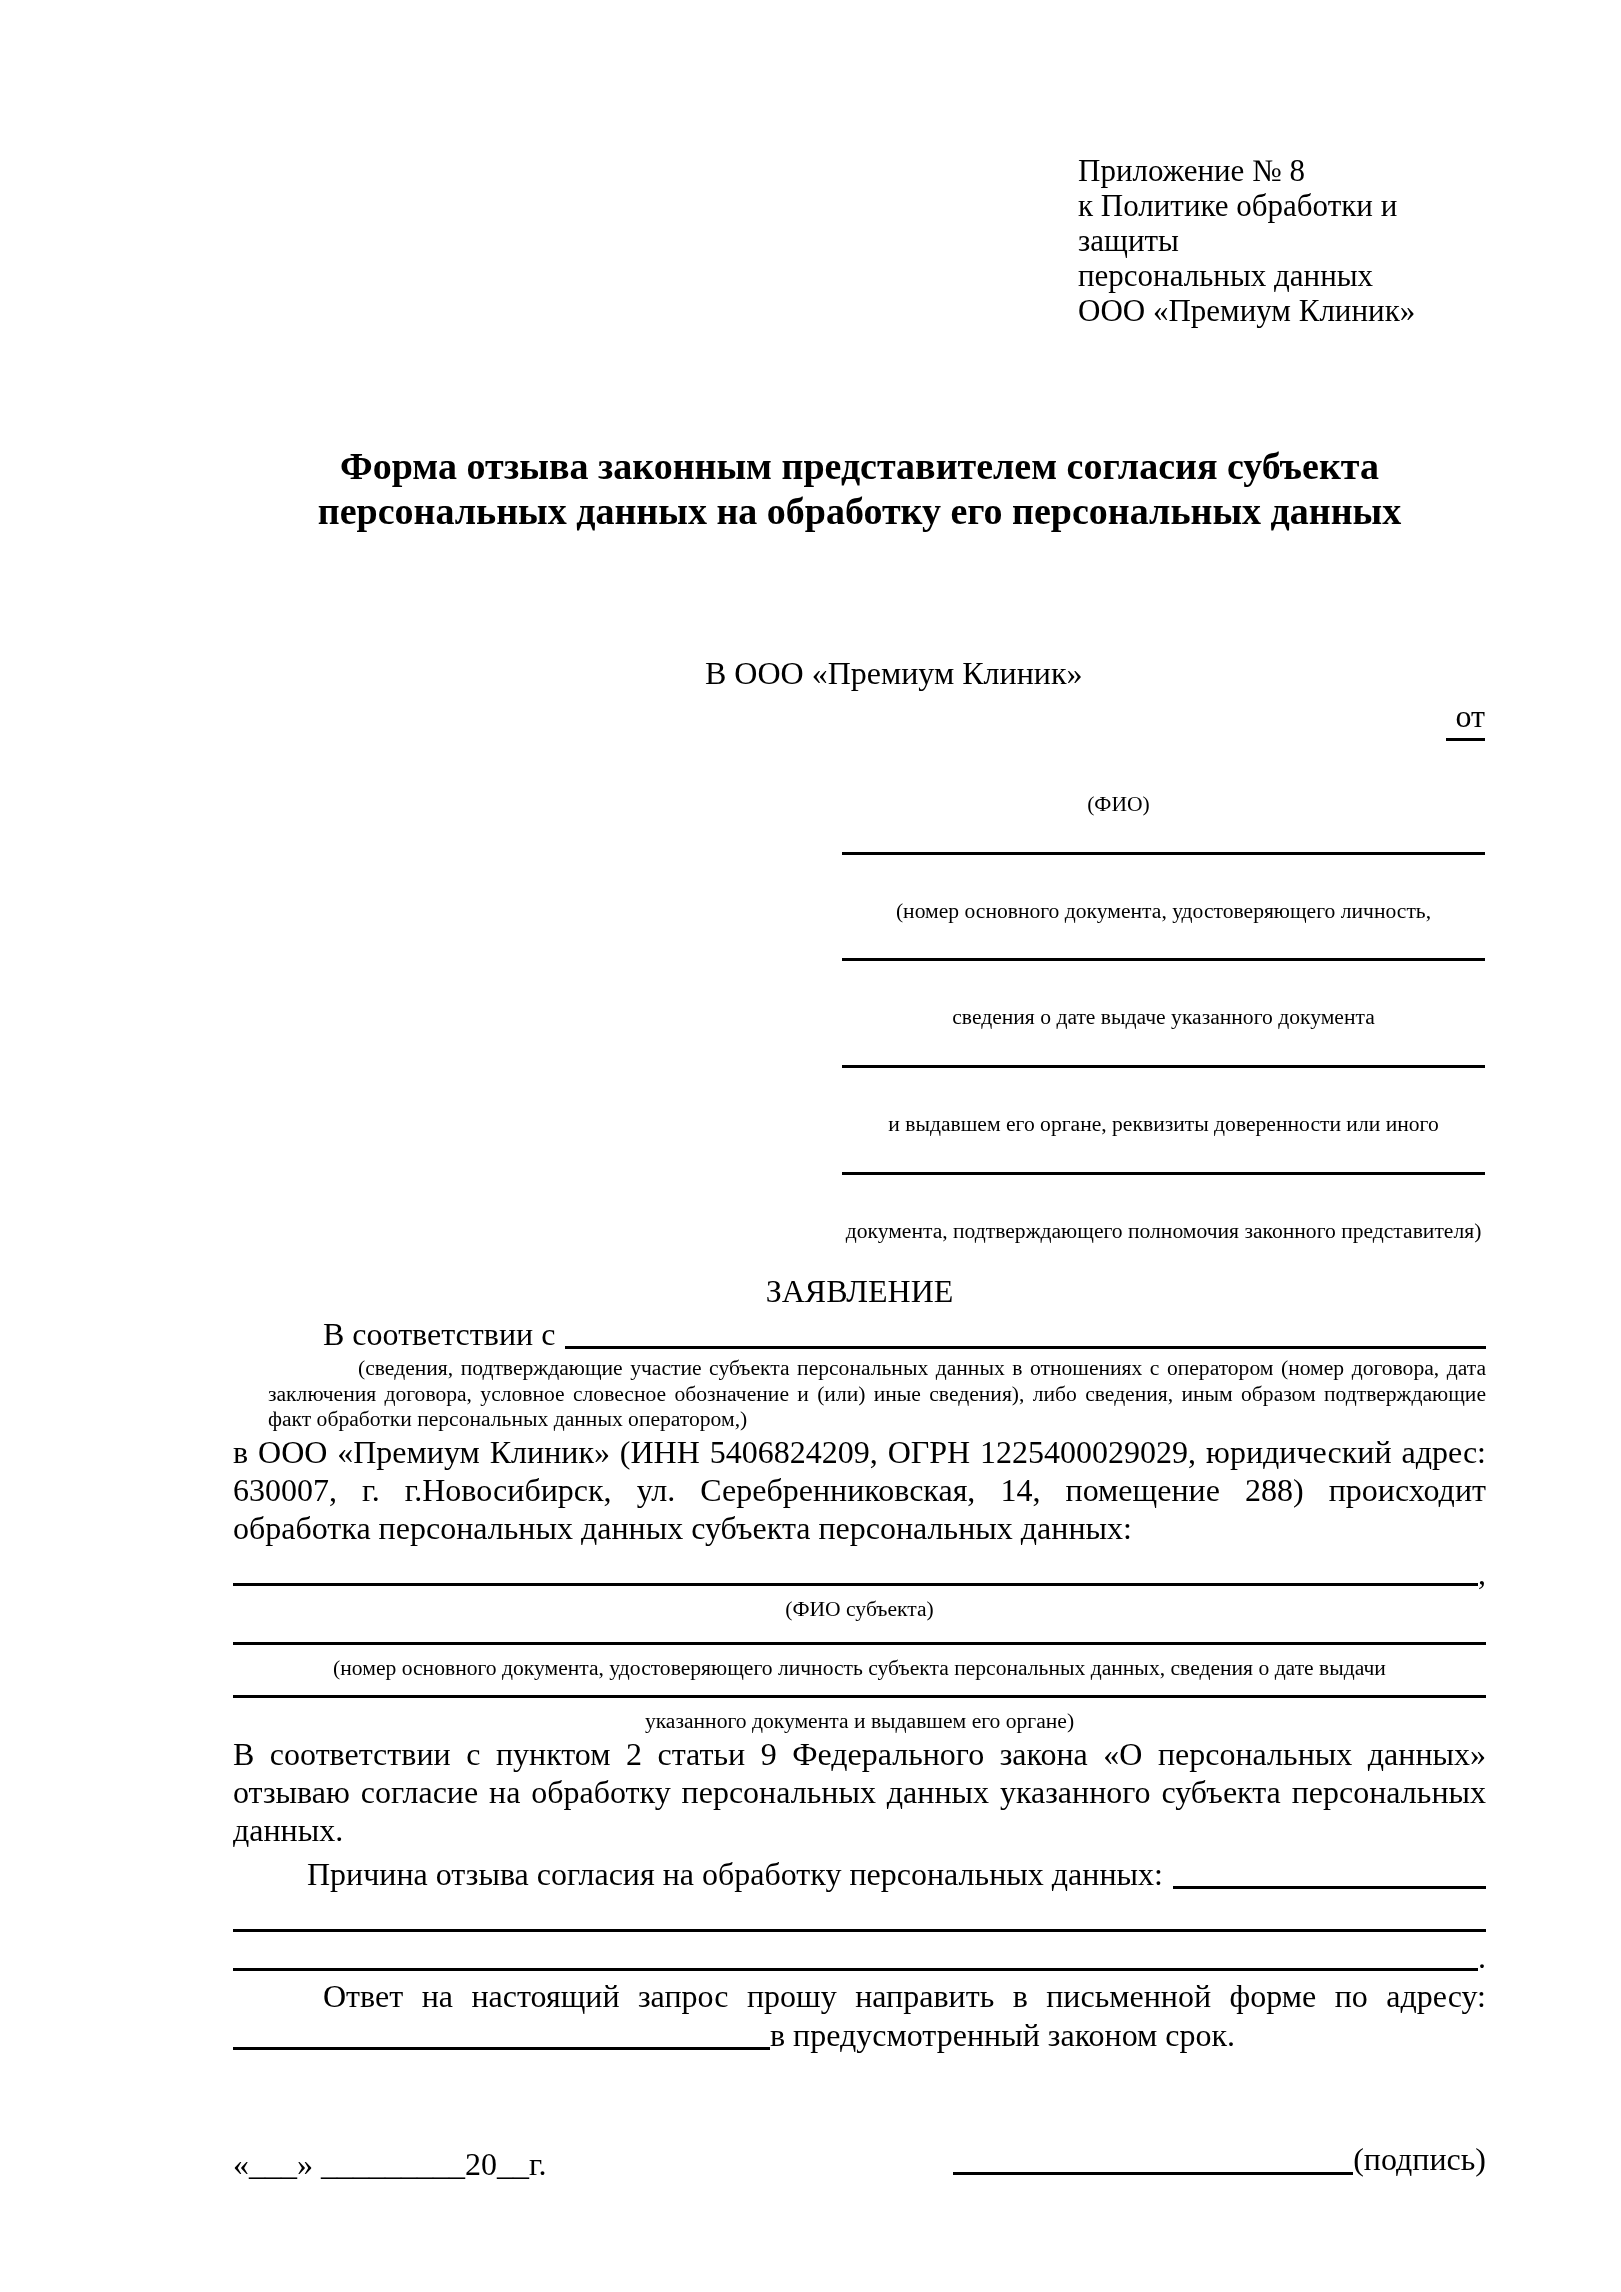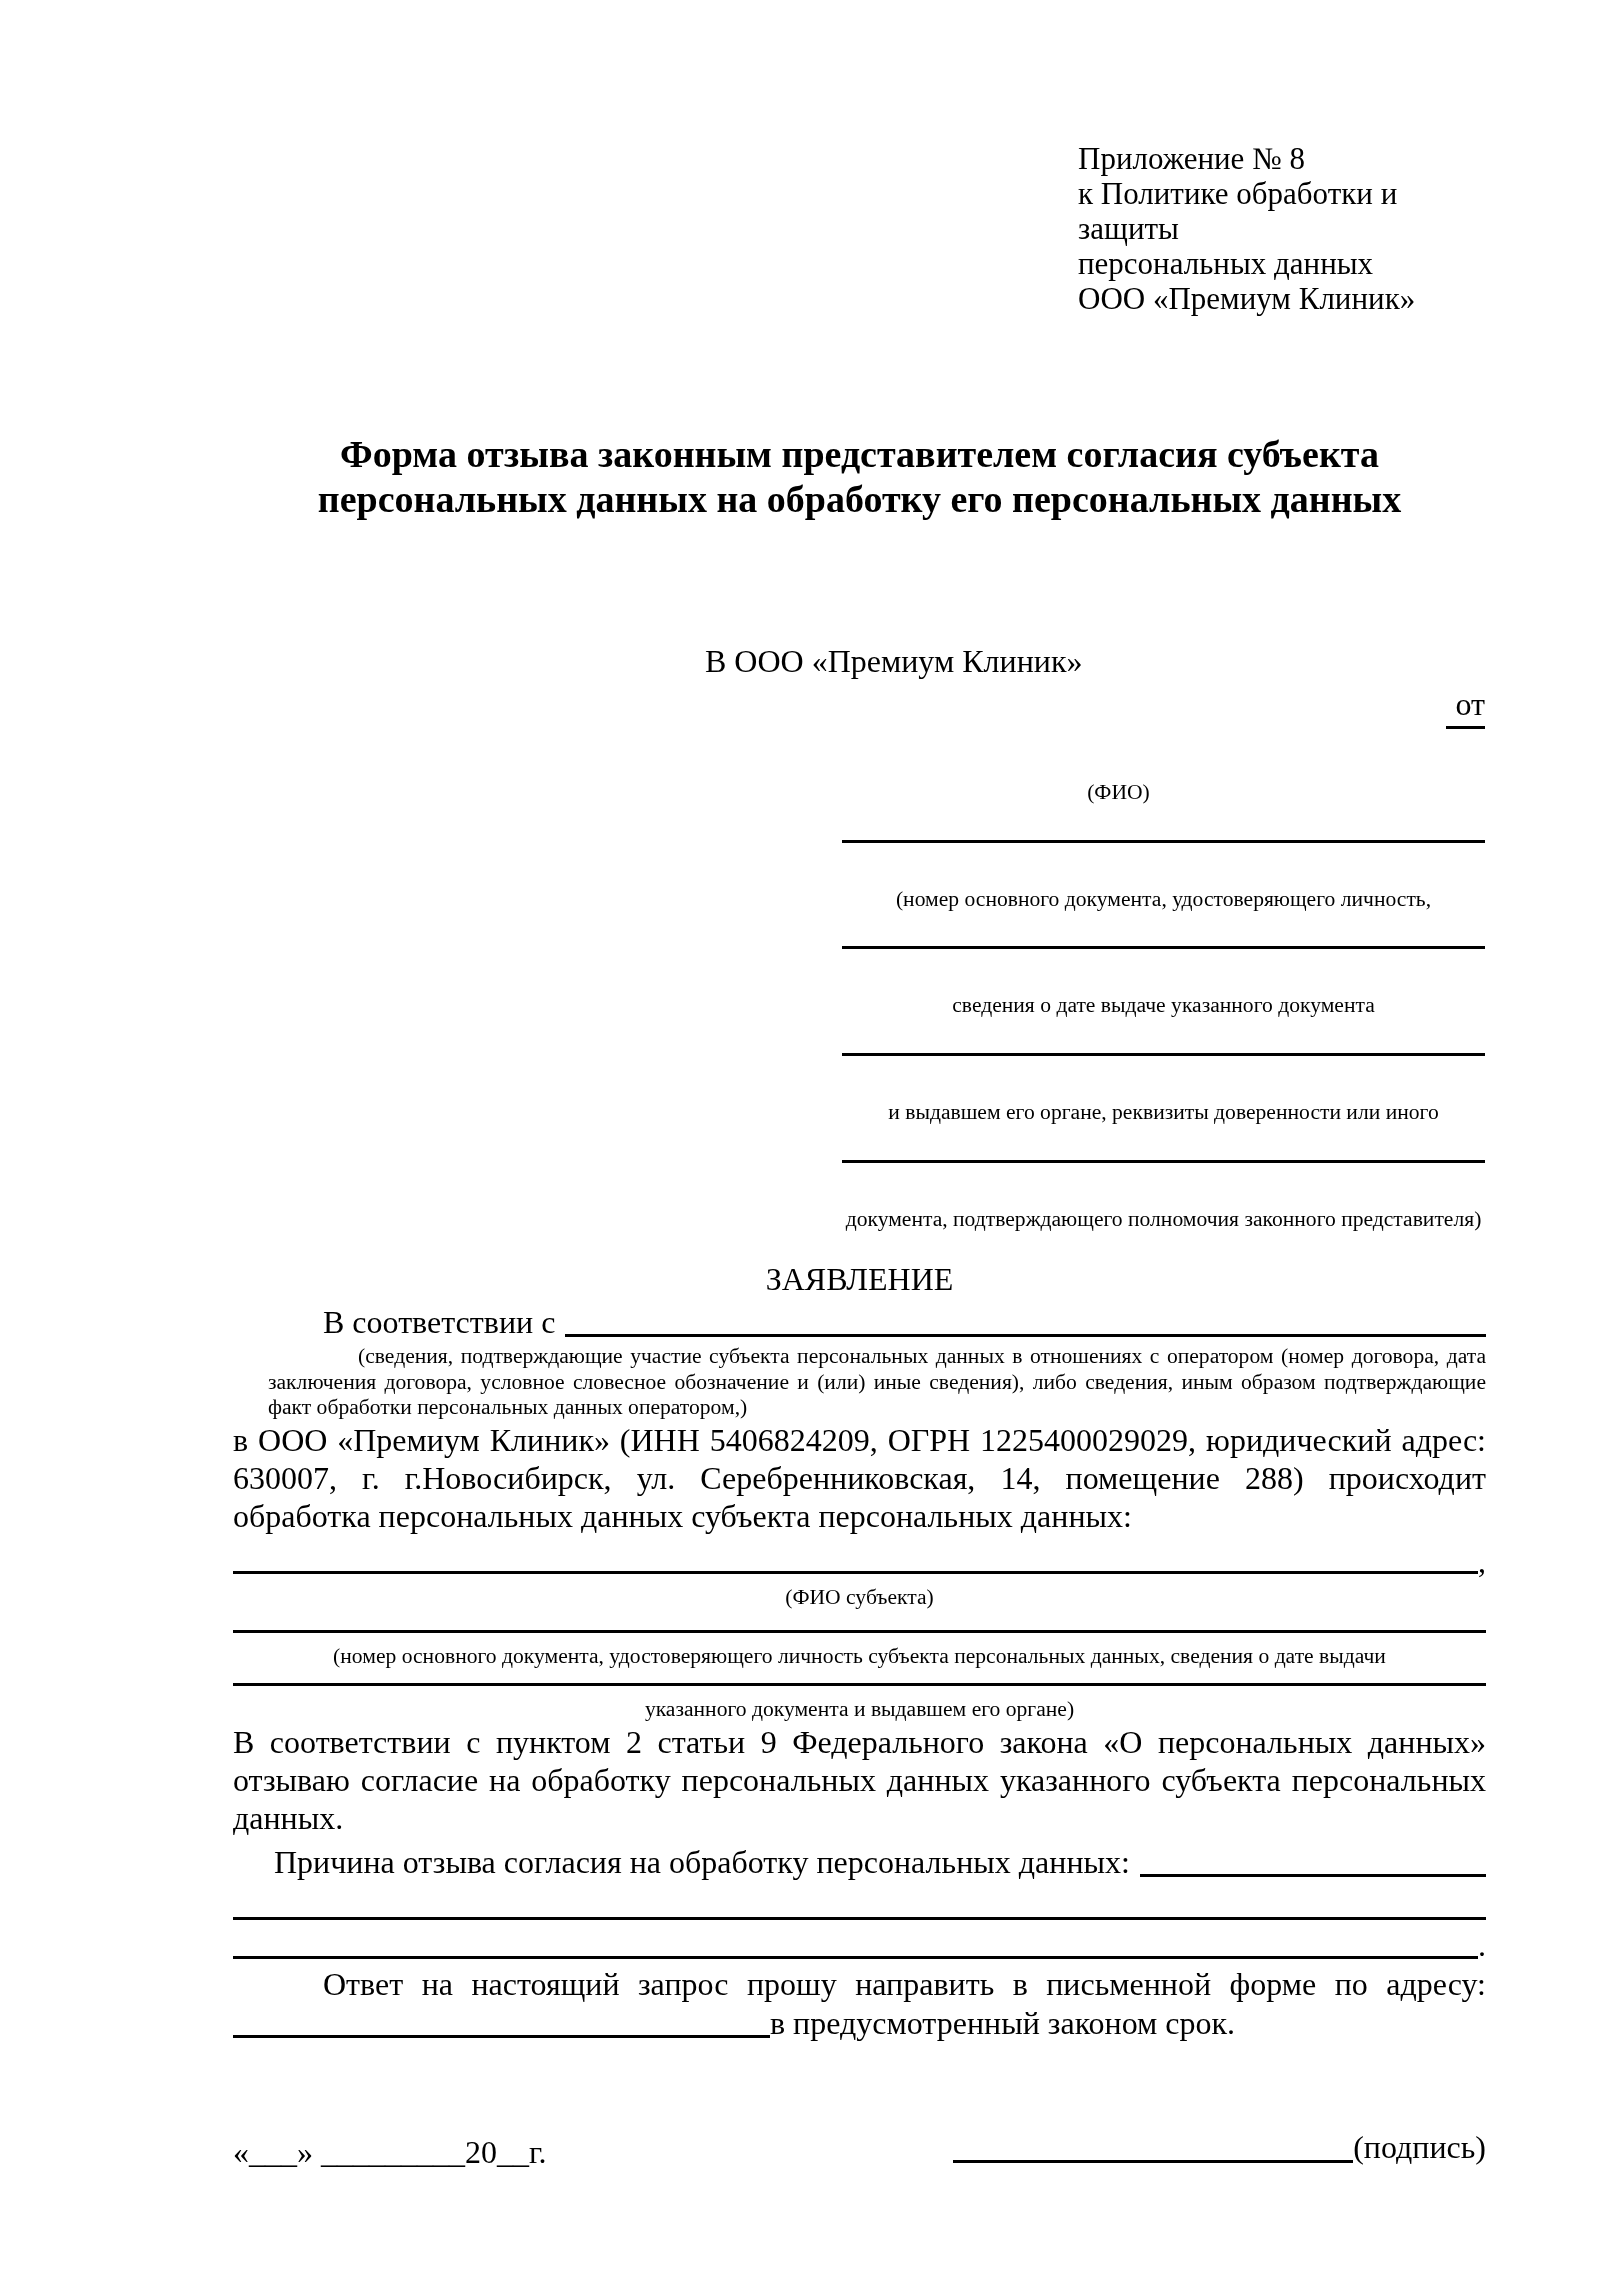--- a/index.html
+++ b/index.html
@@ -6,21 +6,21 @@
   html,body { background:#e8e8e8; }
   .page {
     position:relative;
     width:1621px; height:2293px;
     margin:0 auto;
     background:#ffffff;
     color:#000;
     font-family:"Liberation Serif","DejaVu Serif",serif;
     overflow:hidden;
   }
-  .content { position:absolute; left:233px; top:4px; width:1253px; }
+  .content { position:absolute; left:233px; top:16px; width:1253px; }
 
   .header-note { margin-top:137px; margin-left:845px; font-size:31px; line-height:35px; }
 
   .doc-title { margin-top:116px; text-align:center; font-weight:bold; font-size:38px; line-height:45px; }
 
   .addressee { margin-top:118px; margin-left:472px; width:780px; font-size:32px; line-height:43px; }
   .addr-row { display:flex; align-items:flex-end;flex-direction:column; }
   .fill { flex:1 1 auto; border-bottom:3.9px solid #000; align-self:flex-end; margin-bottom:6.9px; min-width:39px; }
   .fill.tight { margin-left:9.8px; }
   .cap { font-size:21.6px; line-height:25.5px;margin-top:44px; }
@@ -37,21 +37,21 @@
 
   .para { font-size:32px; line-height:38px; text-align:justify; }
   .para.indent { text-indent:90px; }
   .para.fill-last { text-align-last:justify; }
 
   .blank-row { display:flex; align-items:baseline; font-size:32px; line-height:39px; }
   .blank-row .suffix { white-space:nowrap; }
   .cap-center { text-align:center; margin-top:3.9px; }
 
   .reason-row { display:flex; align-items:baseline; font-size:32px; line-height:43px; margin-top:3.9px; }
-  .reason-row .label { margin-left:41px; white-space:nowrap; }
+  .reason-row .label { margin-left:74px; white-space:nowrap; }
 
   .reply-row { display:flex; align-items:baseline; font-size:32px; line-height:41px; }
   .line-fixed { width:537px; border-bottom:3.9px solid #000; align-self:flex-end; margin-bottom:6.9px; }
 
   .footer-row { display:flex; align-items:baseline; margin-top:82px; font-size:32px; line-height:43px; }
   .sig-group { margin-left:auto; display:flex; align-items:flex-end; }
   .sig-blank { width:400px; border-bottom:3.9px solid #000; align-self:flex-end; margin-bottom:6.9px; }
 
   .mt8  { margin-top:7.8px; }
   .mt14 { margin-top:13.7px; }

